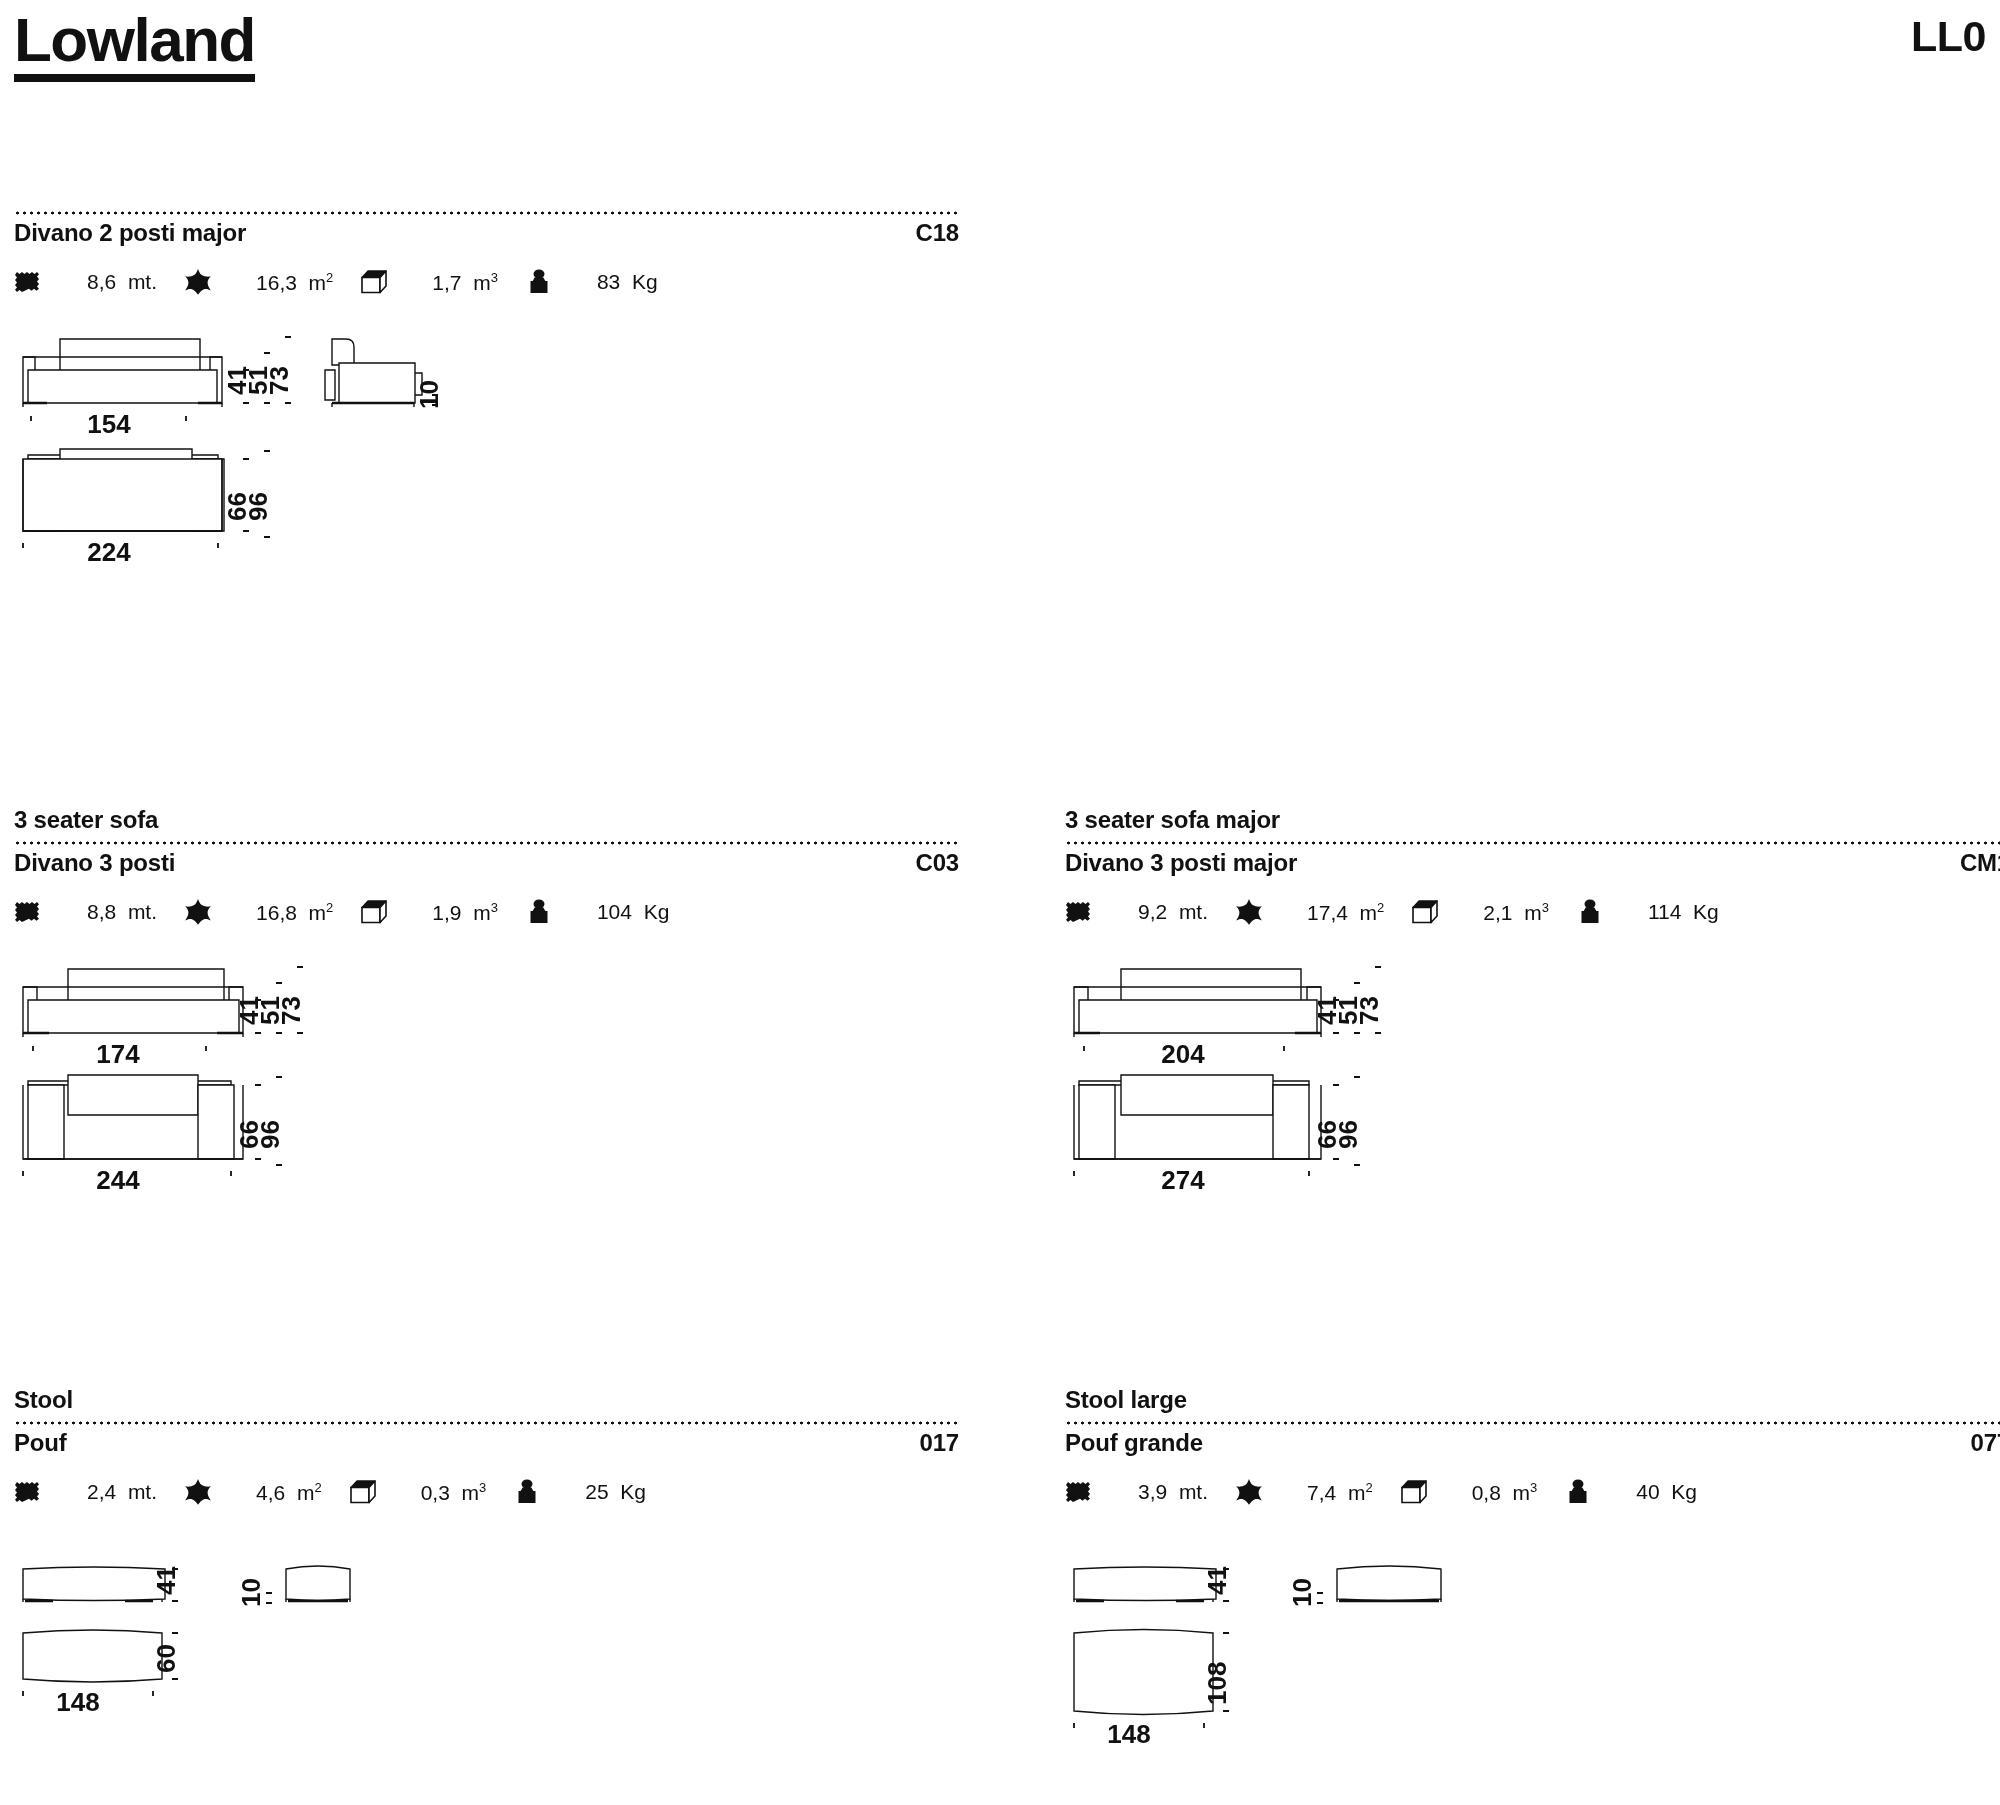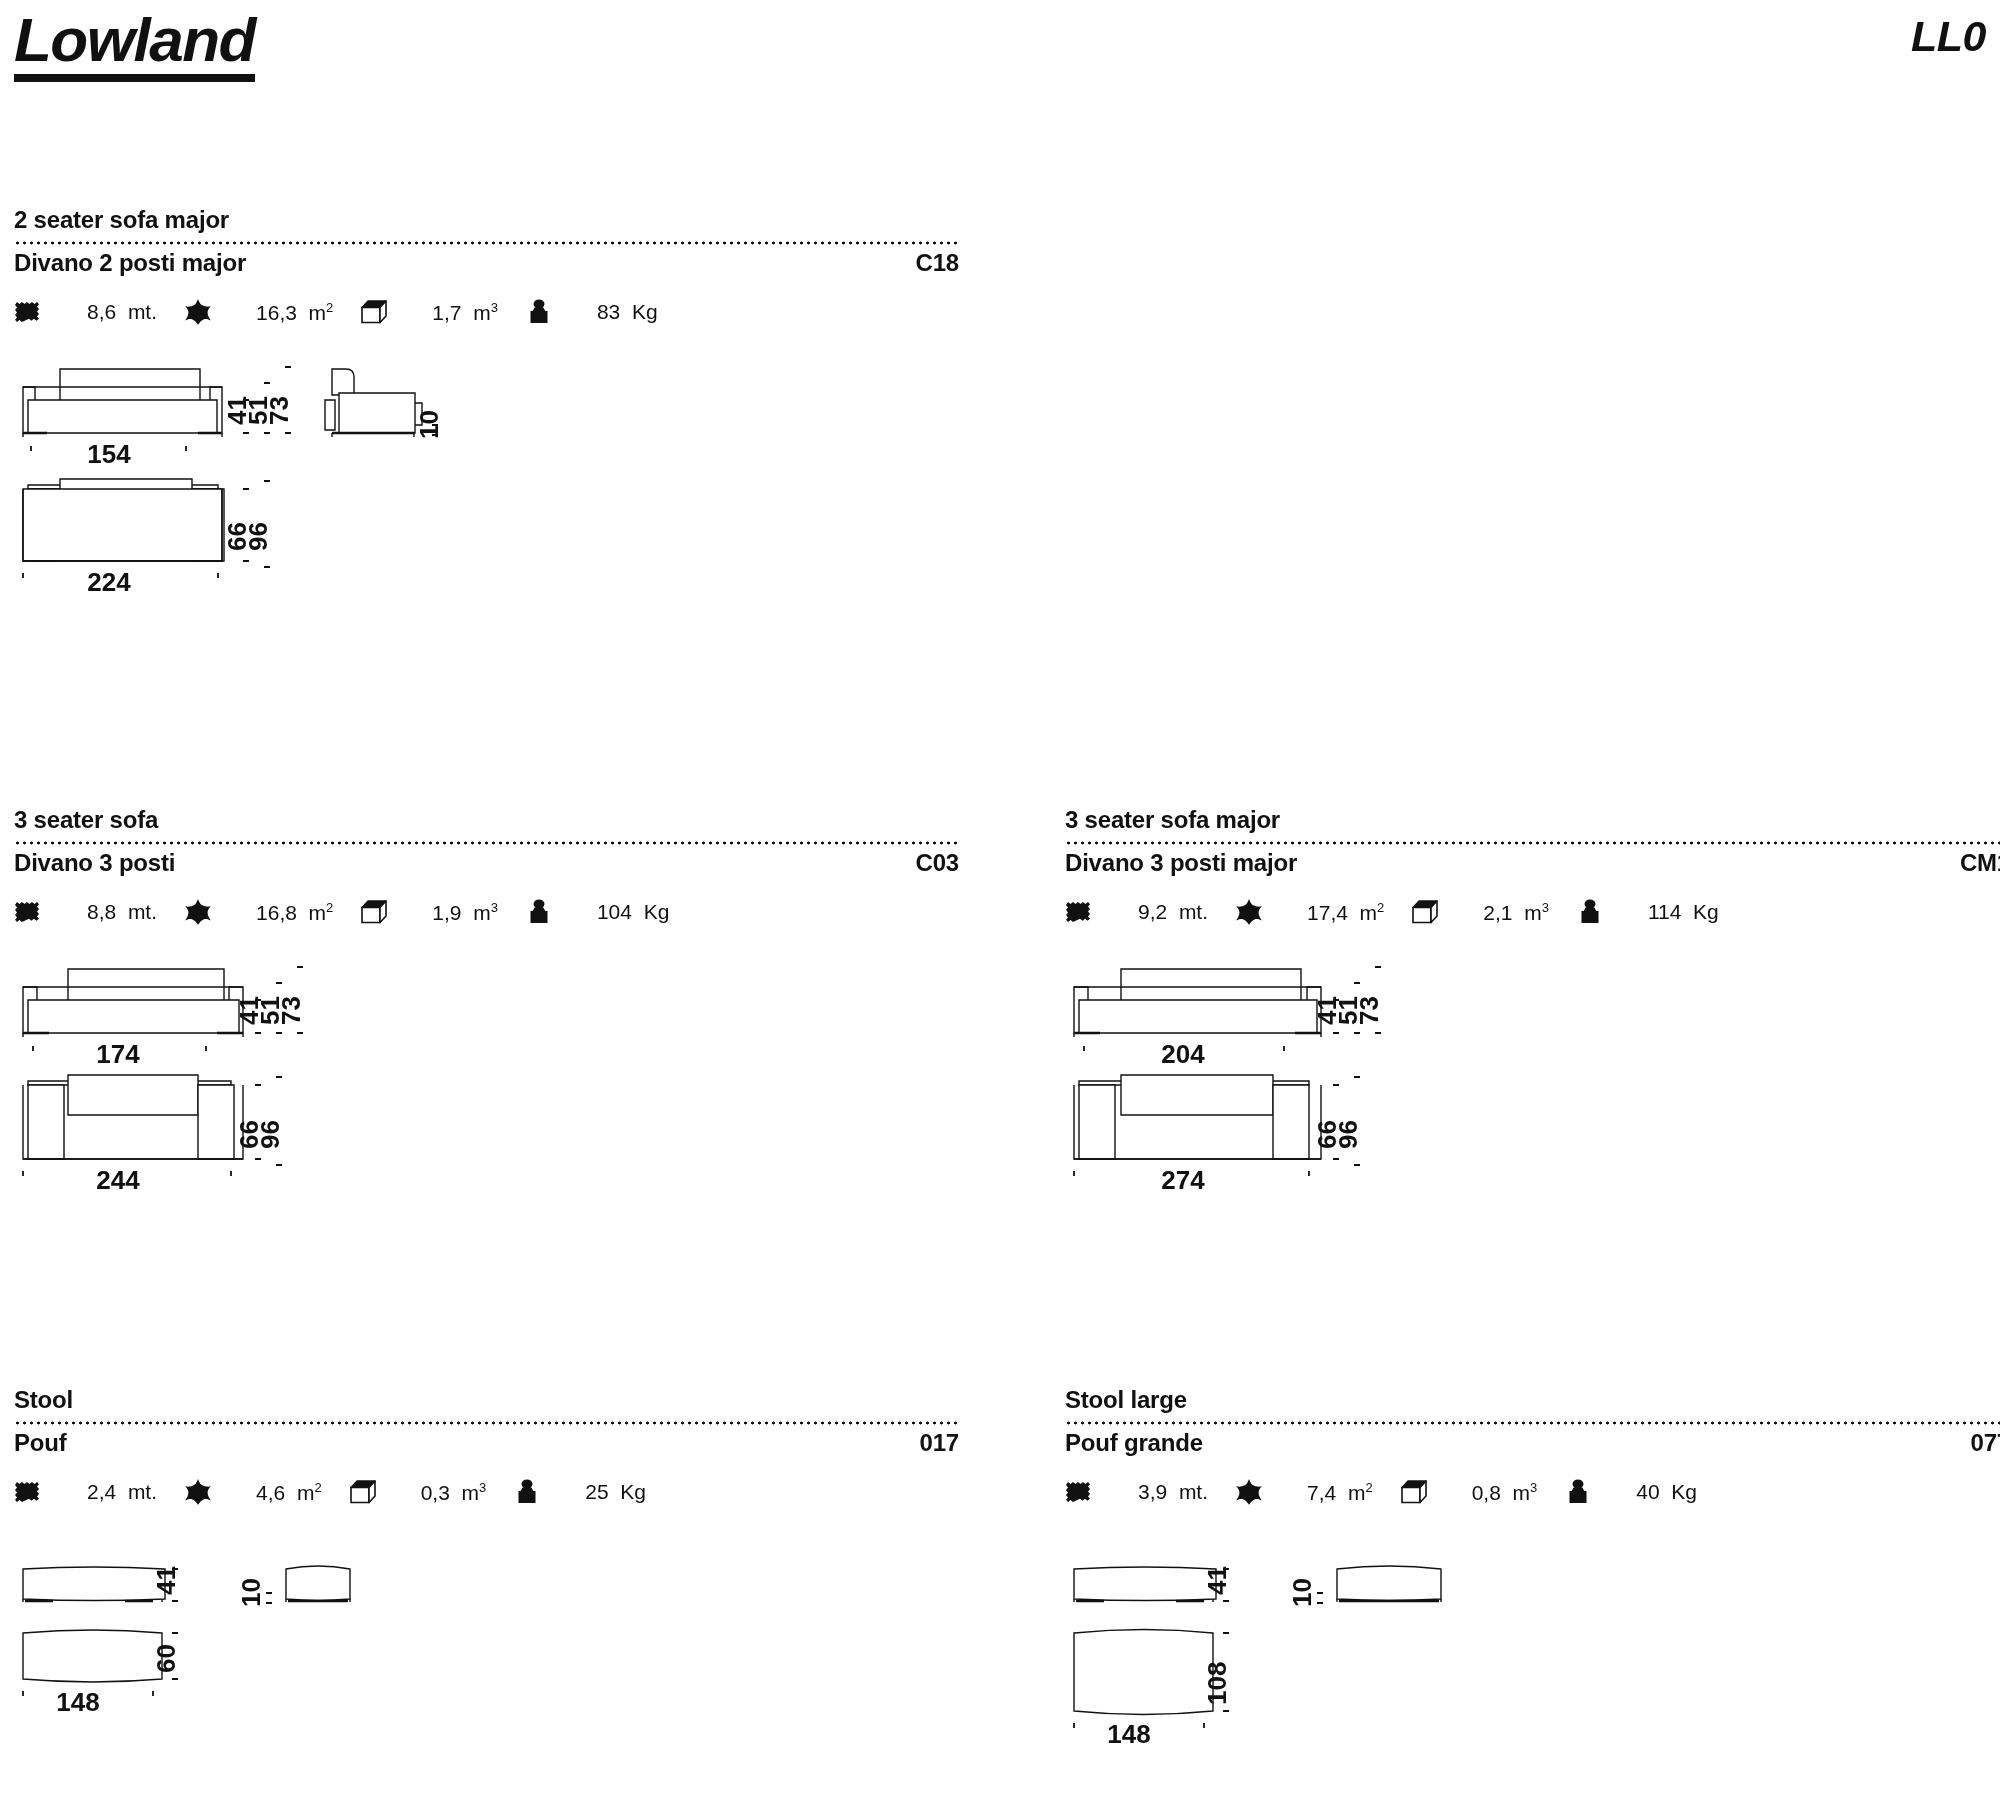--- a/index.html
+++ b/index.html
@@ -7,21 +7,21 @@
     width: 2000px;
     height: 1805px;
     background: #ffffff;
     font-family: "Liberation Sans", sans-serif;
     color: #111111;
     overflow: hidden;
   }
   .page { position: relative; width: 2000px; height: 1805px; padding: 0; }
 
   
-  .header { position: absolute; left: 14px; top: 8px; width: 1972px; height: 80px; font-style: italic; }
+  .header { position: absolute; left: 14px; top: 8px; width: 1972px; height: 80px; }
   .brand-title {
     font-size: 62px; font-weight: 700; letter-spacing: -1.5px;
     line-height: 64px; display: inline-block;
     border-bottom: 8px solid #111; padding-bottom: 2px;
   }
   .page-code {
     position: absolute; right: 0; top: 4px;
     font-size: 43px; font-weight: 700; letter-spacing: -0.5px;
   }
 
@@ -68,21 +68,20 @@
 <body>
 
 <div class="page">
 
   <div class="header">
     <span class="brand-title">Lowland</span>
     <span class="page-code">LL0</span>
   </div>
 
   <div class="block b-r1c1">
-    <div class="name-en">2 seater sofa major</div>
     <div class="dotrule"></div>
     <div class="name-row">
       <span class="name-it">Divano 2 posti major</span>
       <span class="code">C18</span>
     </div>
 
     <div class="specs">
       <div class="spec">
         <span class="ico">
           <svg width="30" height="30" viewBox="0 0 30 30">

